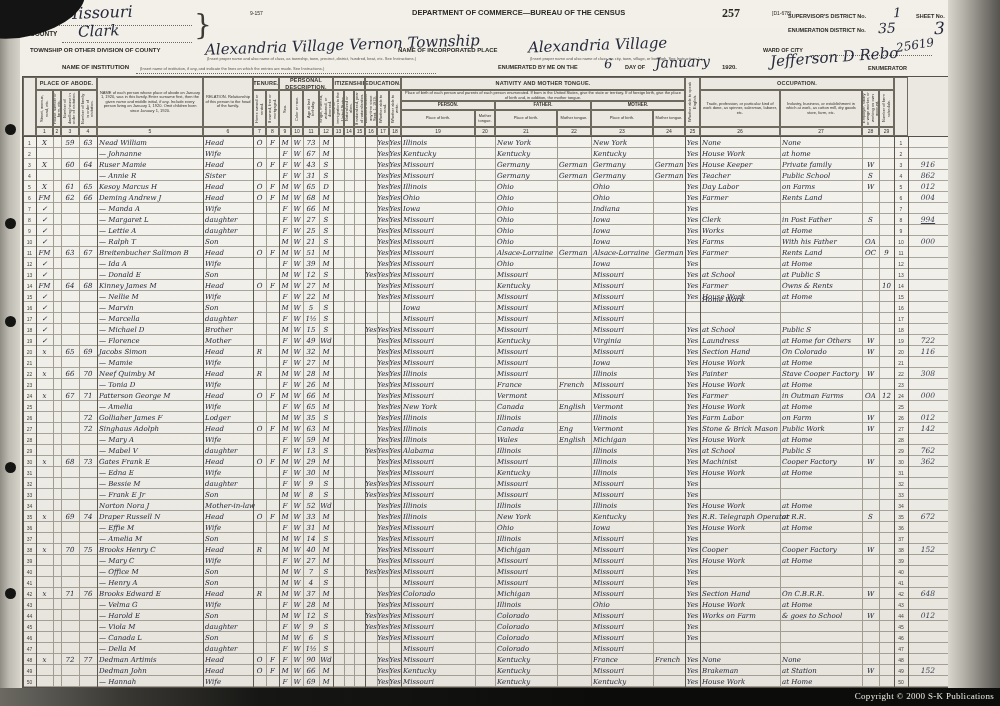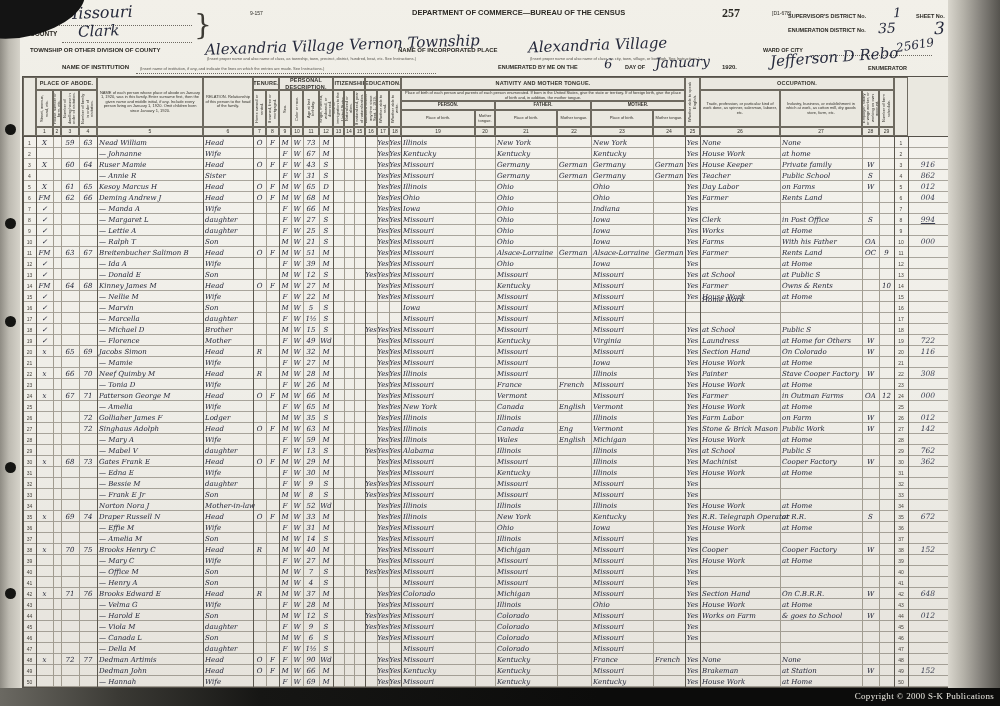--- a/index.html
+++ b/index.html
@@ -352,21 +352,21 @@
         <div class="dc" style="grid-area: 8 / 11 / 9 / 12;">W</div>
         <div class="dc" style="grid-area: 8 / 12 / 9 / 13;">27</div>
         <div class="dc" style="grid-area: 8 / 13 / 9 / 14;">S</div>
         <div class="dc" style="grid-area: 8 / 18 / 9 / 19;">Yes</div>
         <div class="dc" style="grid-area: 8 / 19 / 9 / 20;">Yes</div>
         <div class="dc l" style="grid-area: 8 / 20 / 9 / 21;">Missouri</div>
         <div class="dc l" style="grid-area: 8 / 22 / 9 / 23;">Ohio</div>
         <div class="dc l" style="grid-area: 8 / 24 / 9 / 25;">Iowa</div>
         <div class="dc" style="grid-area: 8 / 26 / 9 / 27;">Yes</div>
         <div class="dc l" style="grid-area: 8 / 27 / 9 / 28;">Clerk</div>
-        <div class="dc l" style="grid-area: 8 / 28 / 9 / 29;">in Post Office</div>
+        <div class="dc l" style="grid-area: 8 / 28 / 9 / 29;">in Post Father</div>
         <div class="dc" style="grid-area: 8 / 29 / 9 / 30;">S</div>
         <div class="dc notec" style="grid-area: 8 / 32 / 9 / 33; text-decoration: underline;">994</div>
         <div class="dc ln" style="grid-area: 8 / 31 / 9 / 32;">8</div>
         <div class="dc ln" style="grid-area: 9 / 1 / 10 / 2;">9</div>
         <div class="dc" style="grid-area: 9 / 2 / 10 / 3;">✓</div>
         <div class="dc l" style="grid-area: 9 / 6 / 10 / 7;">— Lettie A</div>
         <div class="dc l" style="grid-area: 9 / 7 / 10 / 8;">daughter</div>
         <div class="dc" style="grid-area: 9 / 10 / 10 / 11;">F</div>
         <div class="dc" style="grid-area: 9 / 11 / 10 / 12;">W</div>
         <div class="dc" style="grid-area: 9 / 12 / 10 / 13;">25</div>

